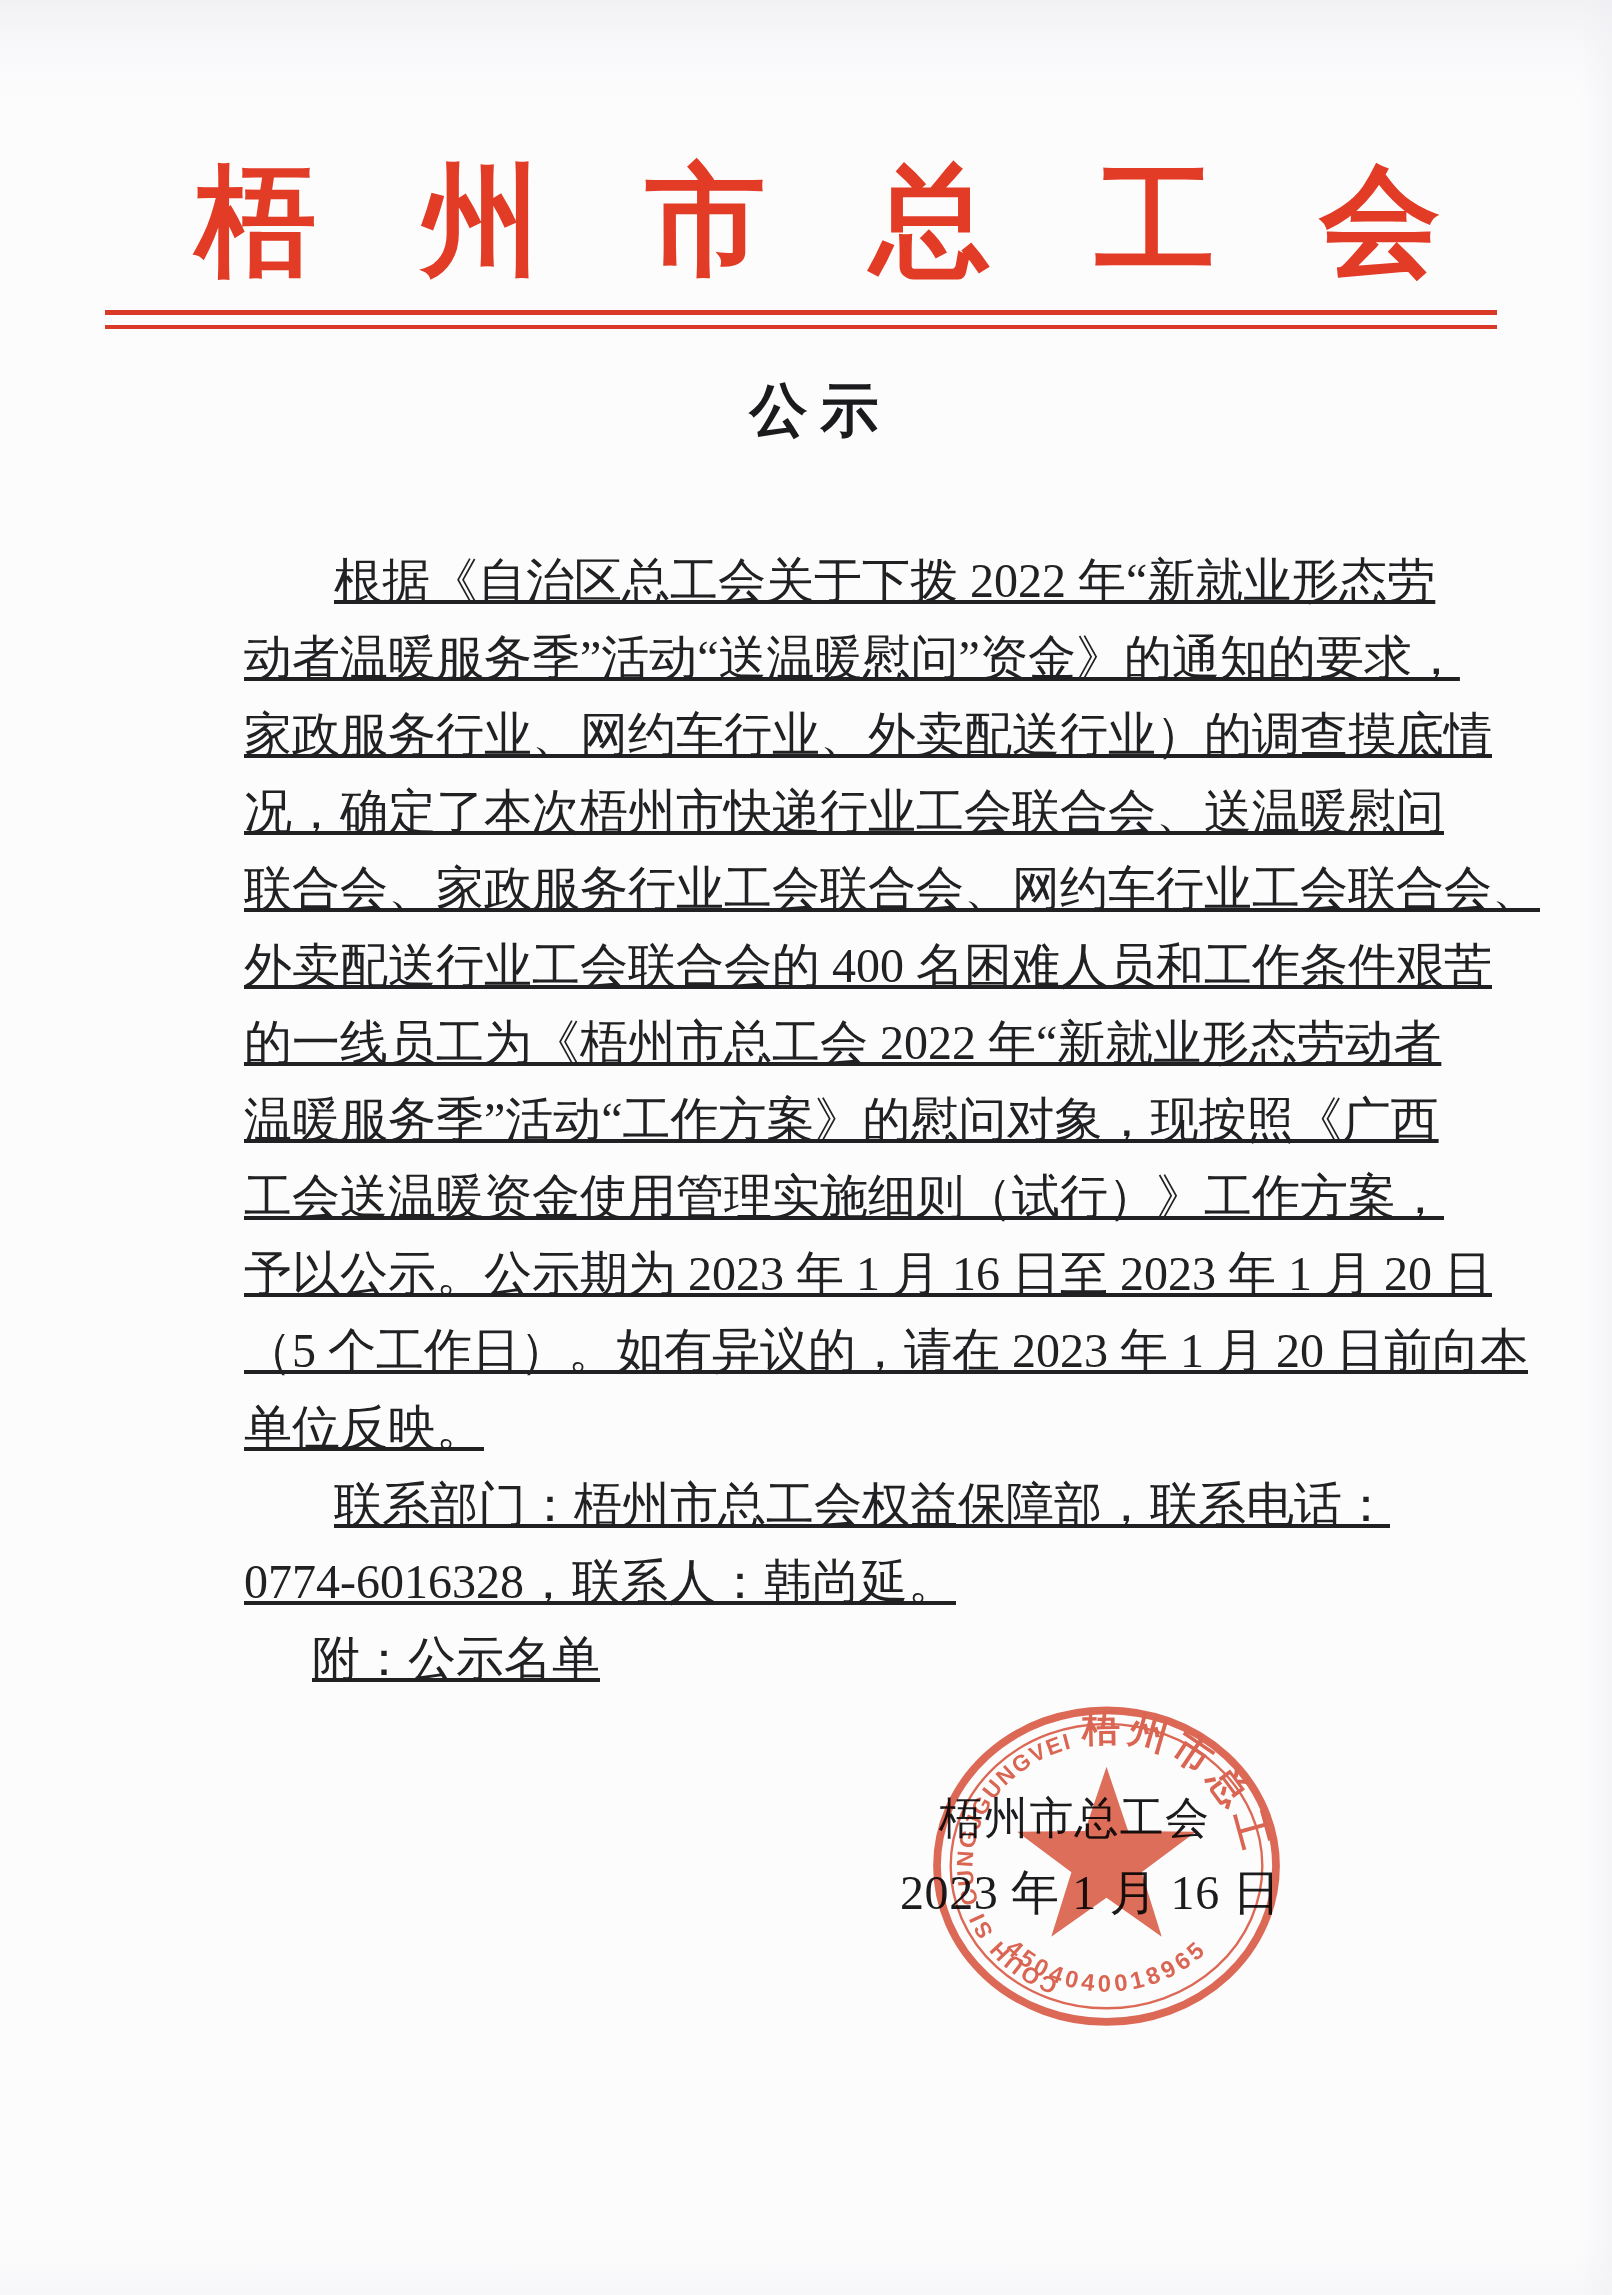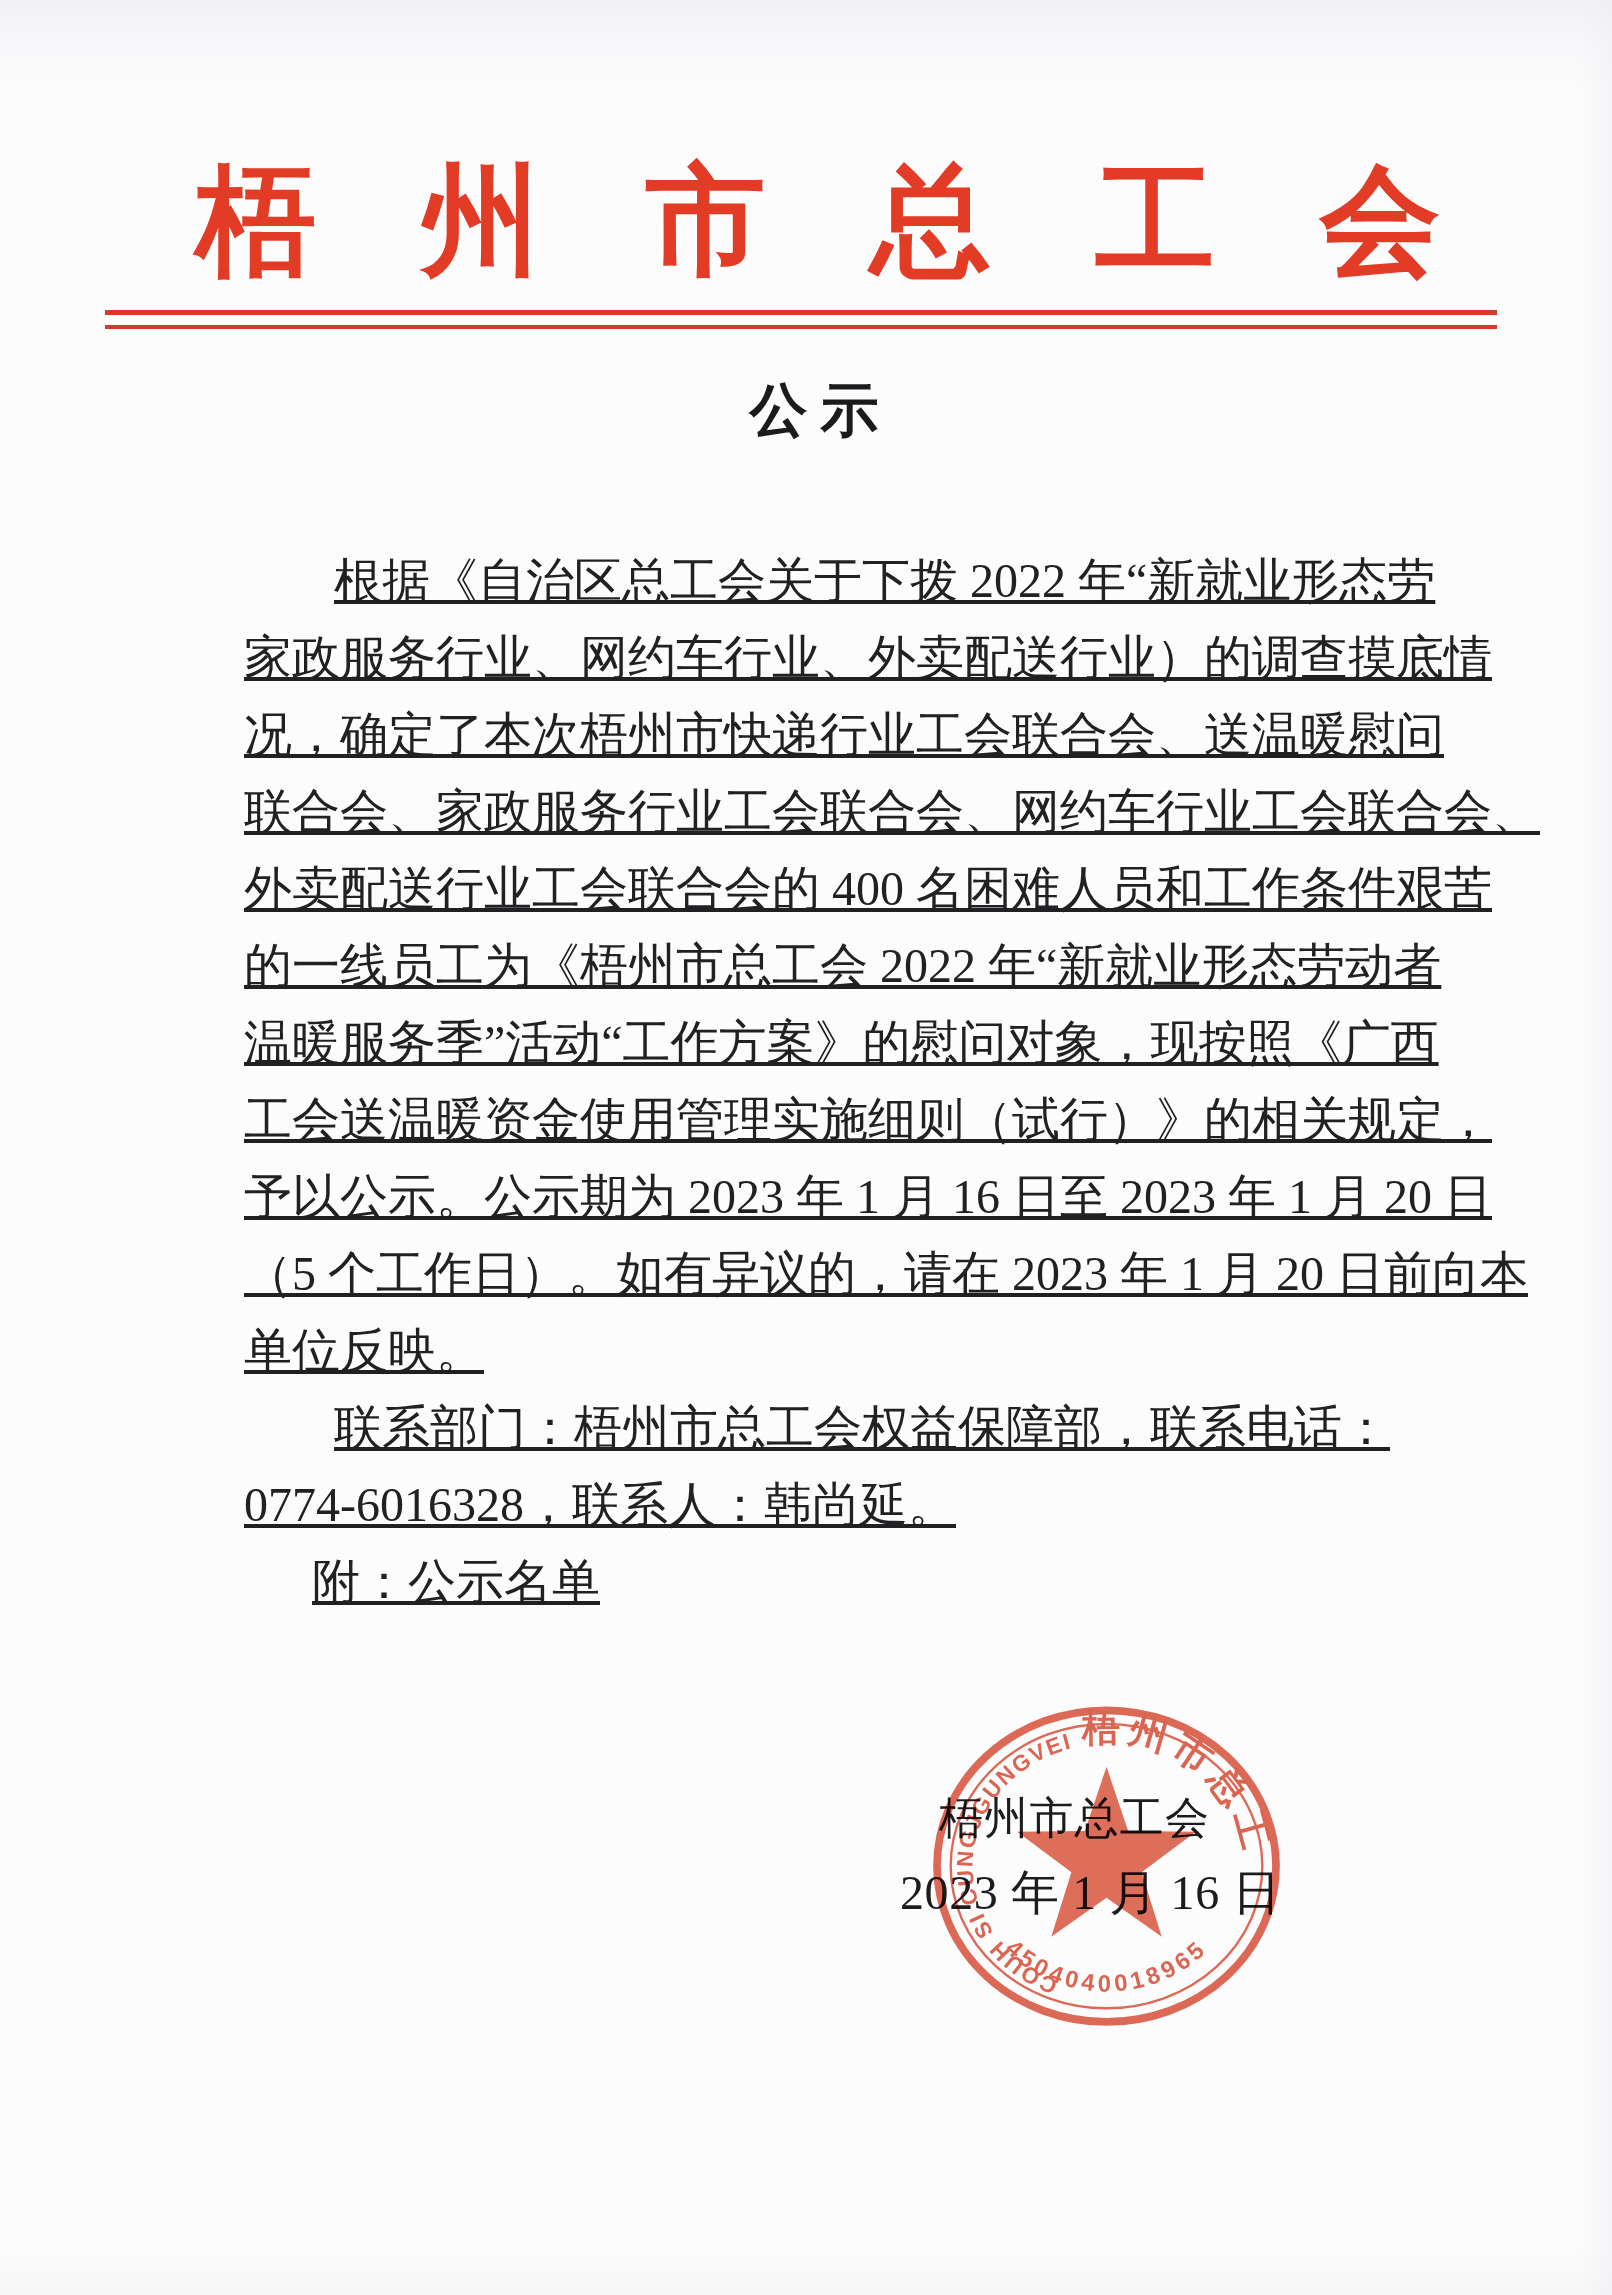--- a/index.html
+++ b/index.html
@@ -78,27 +78,28 @@
     <span>工</span>
     <span>会</span>
   </div>
 
   <div class="red-rule"></div>
 
   <div class="doc-title">公示</div>
 
   <div class="body-text">
     <div class="line indent">根据《自治区总工会关于下拨 2022 年“新就业形态劳</div>
+    <div class="line">动者温暖服务季”活动“送温暖慰问”资金》的通知的要求，</div>
     <div class="line">家政服务行业、网约车行业、外卖配送行业）的调查摸底情</div>
     <div class="line">况，确定了本次梧州市快递行业工会联合会、送温暖慰问</div>
     <div class="line">联合会、家政服务行业工会联合会、网约车行业工会联合会、</div>
     <div class="line">外卖配送行业工会联合会的 400 名困难人员和工作条件艰苦</div>
     <div class="line">的一线员工为《梧州市总工会 2022 年“新就业形态劳动者</div>
     <div class="line">温暖服务季”活动“工作方案》的慰问对象，现按照《广西</div>
-    <div class="line">工会送温暖资金使用管理实施细则（试行）》的相关规定，</div>
+    <div class="line">工会送温暖资金使用管理实施细则（试行）》工作方案，</div>
     <div class="line">予以公示。公示期为 2023 年 1 月 16 日至 2023 年 1 月 20 日</div>
     <div class="line">（5 个工作日）。如有异议的，请在 2023 年 1 月 20 日前向本</div>
     <div class="line">单位反映。</div>
     <div class="line indent">联系部门：梧州市总工会权益保障部，联系电话：</div>
     <div class="line">0774-6016328，联系人：韩尚延。</div>
     <div class="line indent-sm">附：公示名单</div>
   </div>
 
   <div class="sig-org">梧州市总工会</div>
   <div class="sig-date">2023 年 1 月 16 日</div>

